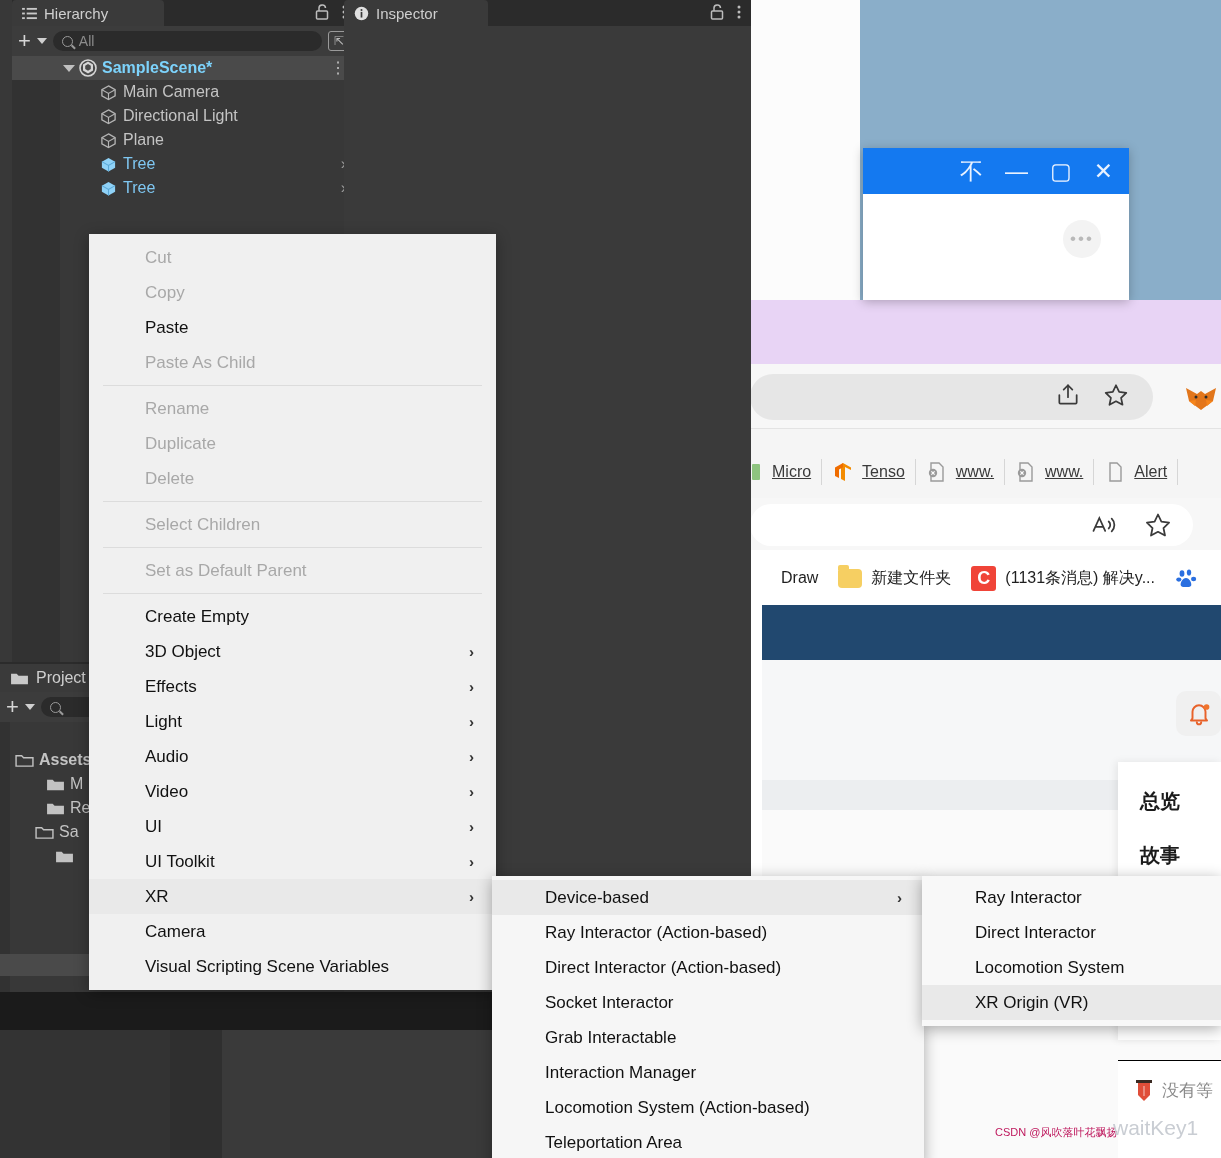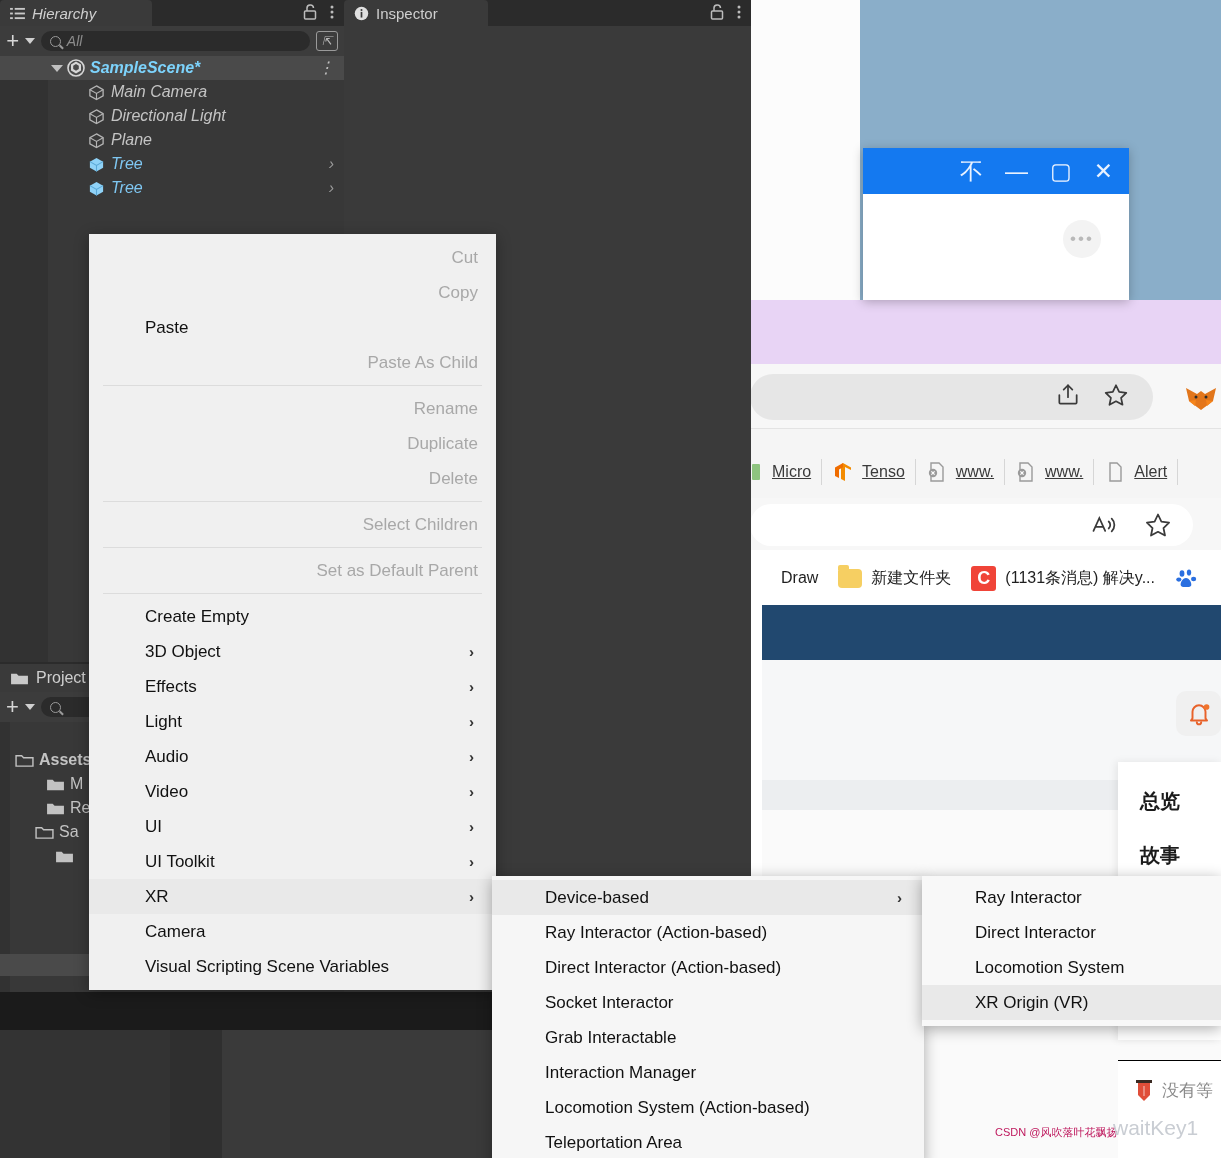--- a/index.html
+++ b/index.html
@@ -92,21 +92,21 @@
 
   
   .unity { position:absolute; left:0; top:0; width:751px; height:1158px; background:#383838; }
   .panel-tab { position:absolute; top:0; height:26px; display:flex; align-items:center;
                gap:7px; padding:0 12px 0 10px; background:#3a3a3a; color:#cfcfcf;
                font-size:15px; border-top-left-radius:4px; border-top-right-radius:4px; }
   .tab-right-icons { position:absolute; top:4px; display:flex; gap:13px; align-items:center;
                      color:#b9b9b9; }
 
   
-  .hier { position:absolute; left:0; top:0; width:344px; height:672px; background:#383838;font-style:italic; }
+  .hier { position:absolute; left:12px; top:0; width:344px; height:672px; background:#383838; }
   .hier-tabbar { background:#2b2b2b; height:26px; width:344px; }
   .hier-toolbar { position:absolute; left:0; top:26px; width:344px; height:30px;
                   background:#3c3c3c; display:flex; align-items:center; padding:0 6px; gap:6px; }
   .plus { color:#d6d6d6; font-size:22px; line-height:1; font-weight:300; }
   .caret-dn { width:0;height:0;border-left:5px solid transparent;border-right:5px solid transparent;
               border-top:6px solid #d0d0d0; }
   .search-box { flex:1; height:20px; background:#2b2b2b; border-radius:10px; display:flex;
                 align-items:center; gap:6px; padding:0 9px; color:#8c8c8c; font-size:14px; }
   .search-box .mag { width:11px;height:11px;border:1.6px solid #9a9a9a;border-radius:50%;
                      position:relative; flex:0 0 11px; }
@@ -156,21 +156,21 @@
 
   
   .menu { position:absolute; background:#f3f3f3; box-shadow:0 3px 14px rgba(0,0,0,.32);
           font-size:17px; color:#111; padding:6px 0; }
   .menu.m1 { left:89px; top:234px; width:407px; background:#f0f0f0; }
   .menu.m2 { left:492px; top:876px; width:432px; background:#f6f6f6; padding-top:4px; }
   .menu.m3 { left:922px; top:876px; width:299px; background:#f8f8f8; padding-top:4px; }
   .mi { height:35px; display:flex; align-items:center; padding:0 18px 0 56px; position:relative;
         white-space:nowrap; }
   .menu.m2 .mi, .menu.m3 .mi { padding-left:53px; }
-  .mi.disabled { color:#a8a8a8;justify-content:flex-end; }
+  .mi.disabled { color:#a8a8a8; }
   .mi.hover { background:#e9e9e9; }
   .mi .arrow { position:absolute; right:22px; font-size:15px; color:#333; font-weight:600; }
   .msep { height:1px; background:#dcdcdc; margin:5px 14px; }
 </style>
 </head>
 <body>
 
 <div id="root">
 
   <div class="bg-layer">

